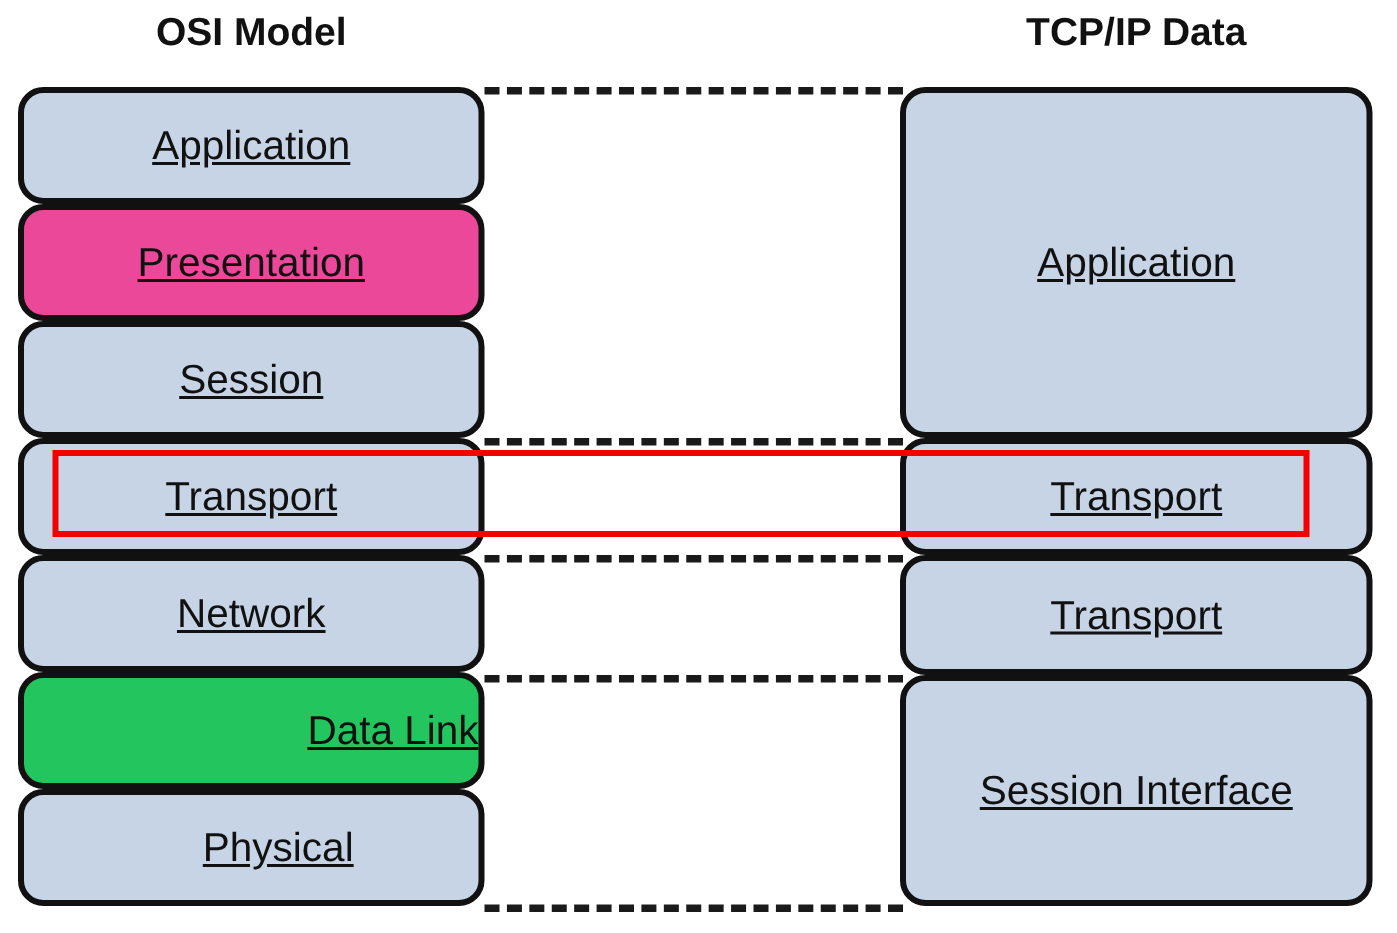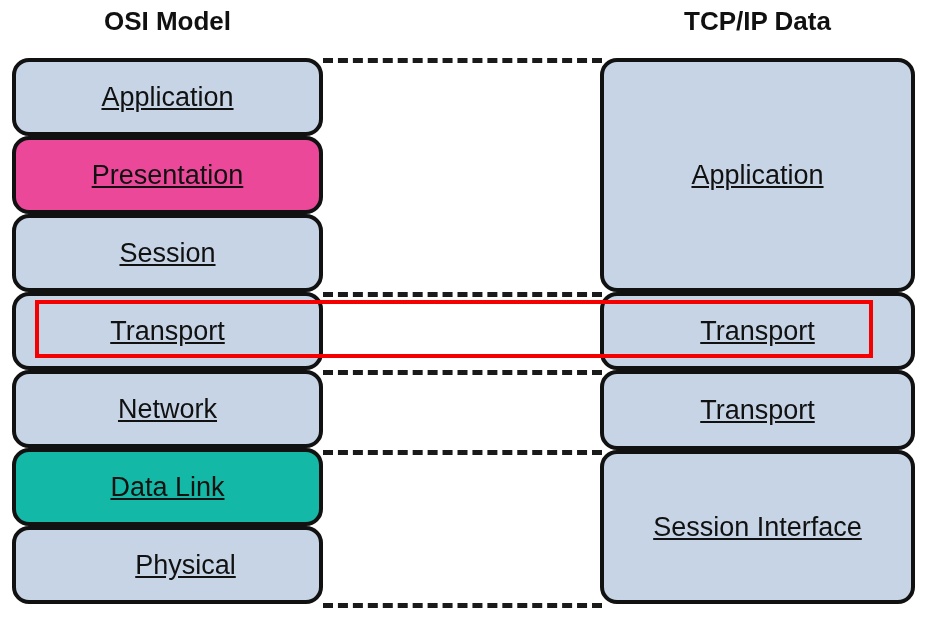--- a/index.html
+++ b/index.html
@@ -108,21 +108,21 @@
       </div>
       <div class="layer-box" style="top: 156px; height: 78px; background: rgb(198, 212, 230); border-color: rgb(17, 17, 17);">
         <span>Session</span>
       </div>
       <div class="layer-box" style="top: 234px; height: 78px; background: rgb(198, 212, 230); border-color: rgb(17, 17, 17);">
         <span>Transport</span>
       </div>
       <div class="layer-box" style="top: 312px; height: 78px; background: rgb(198, 212, 230); border-color: rgb(17, 17, 17);">
         <span>Network</span>
       </div>
-      <div class="layer-box" style="top: 390px; height: 78px; background: #14b8a6; border-color: rgb(17, 17, 17);">
+      <div class="layer-box" style="top: 390px; height: 78px; background: #22c55e; border-color: rgb(17, 17, 17); justify-content: flex-end;">
         <span>Data Link</span>
       </div>
       <div class="layer-box" style="top: 468px; height: 78px; background: rgb(198, 212, 230); border-color: rgb(17, 17, 17); padding-left: 36px;">
         <span>Physical</span>
       </div>
     </div>
 
   <div class="stack" id="stack-tcp">
       <div class="layer-box" style="top: 0px; height: 234px; background: rgb(198, 212, 230); border-color: rgb(17, 17, 17);">
         <span>Application</span>

